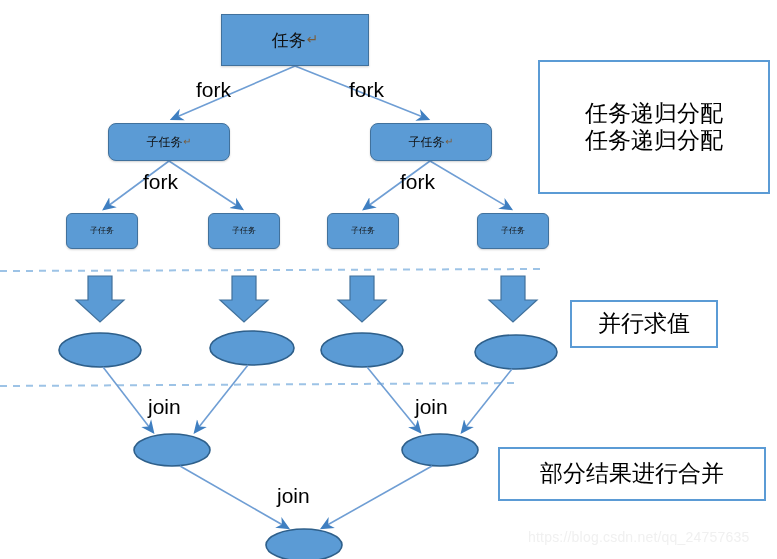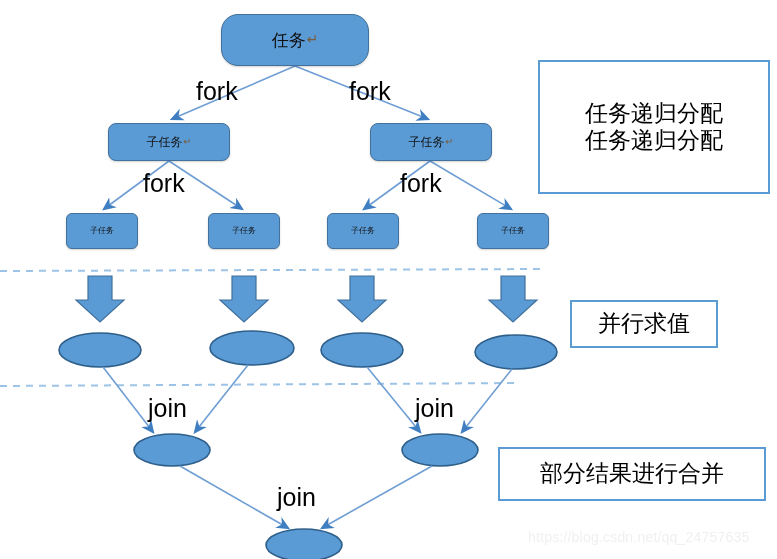--- a/index.html
+++ b/index.html
@@ -31,38 +31,38 @@
     display: flex;
     align-items: center;
     justify-content: center;
     color: #101010;
     text-align: center;
     line-height: 1;
     box-shadow: 0 1px 2px rgba(0,0,0,0.18);
   }
   .node-root {
     font-size: 17px;
-    border-radius: 17px;
+    border-radius: 0;
   }
   .node-mid {
     font-size: 12px;
   }
   .node-leaf {
     font-size: 8px;
     border-radius: 6px;
   }
   .node-pilcrow {
     color: #7a5c3a;
     font-size: 0.8em;
     margin-left: 1px;
   }
   .edge-label {
     position: absolute;
     color: #000000;
-    font-size: 25px;
+    font-size: 21px;
     line-height: 1;
     white-space: nowrap;
   }
   .note-box {
     position: absolute;
     box-sizing: border-box;
     background: #ffffff;
     border: 2px solid #5B9BD5;
     display: flex;
     align-items: center;

